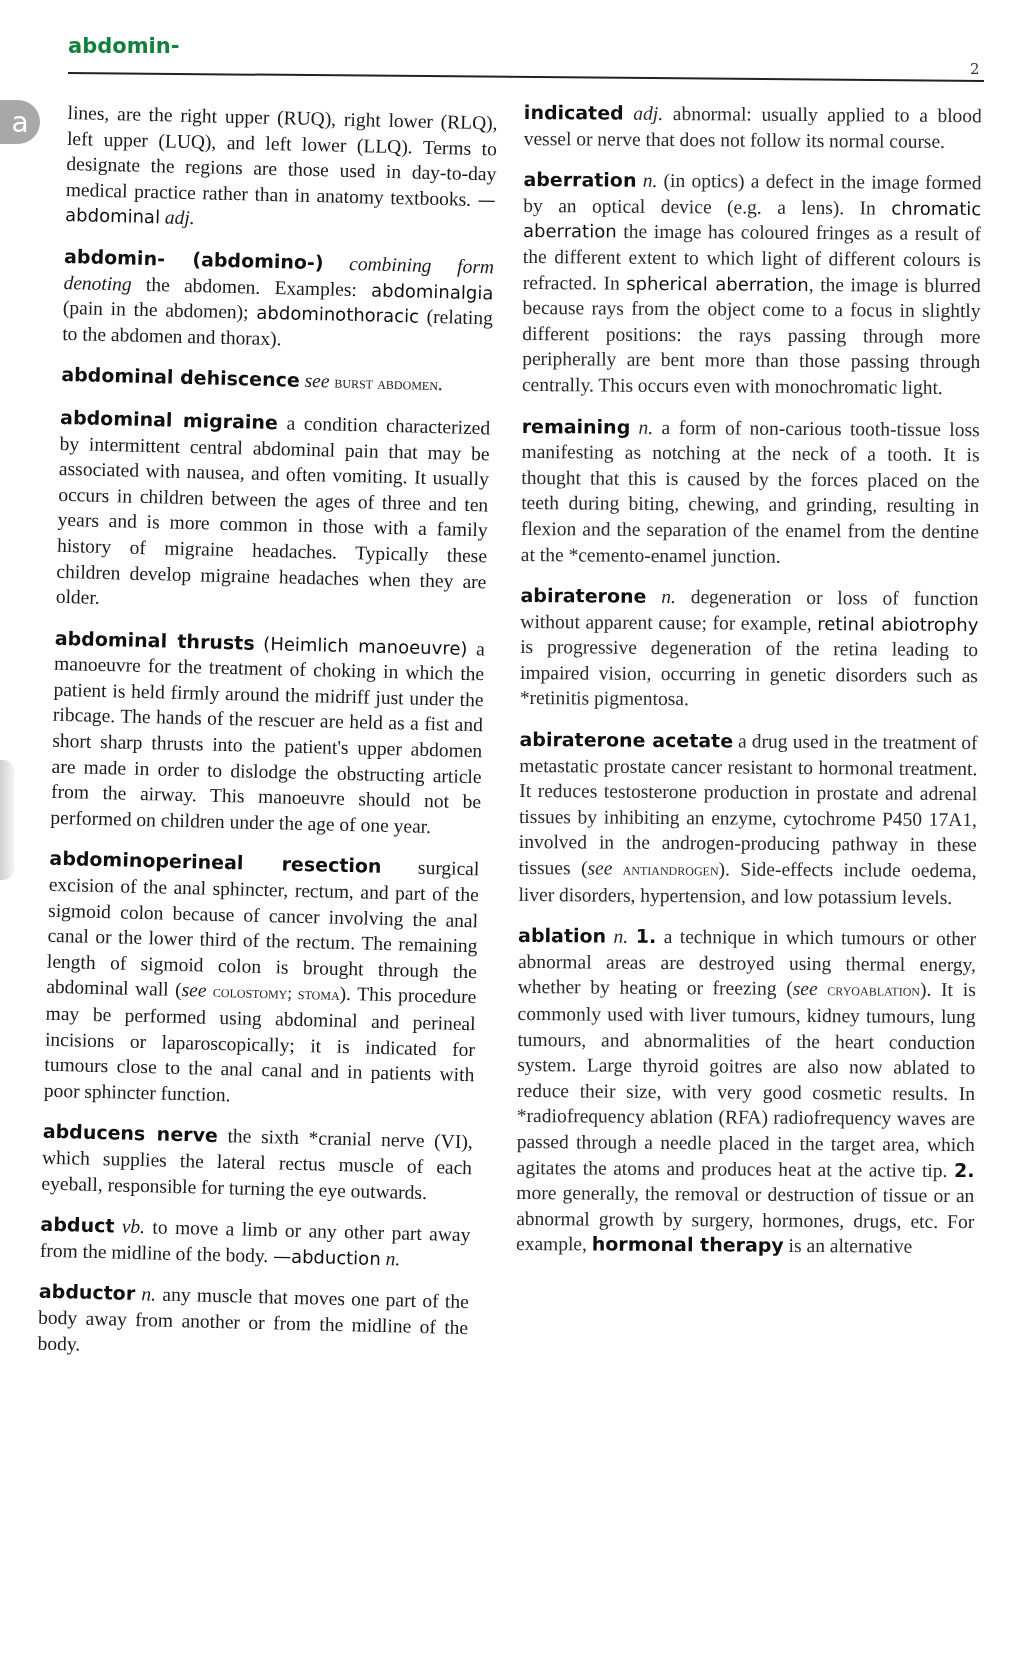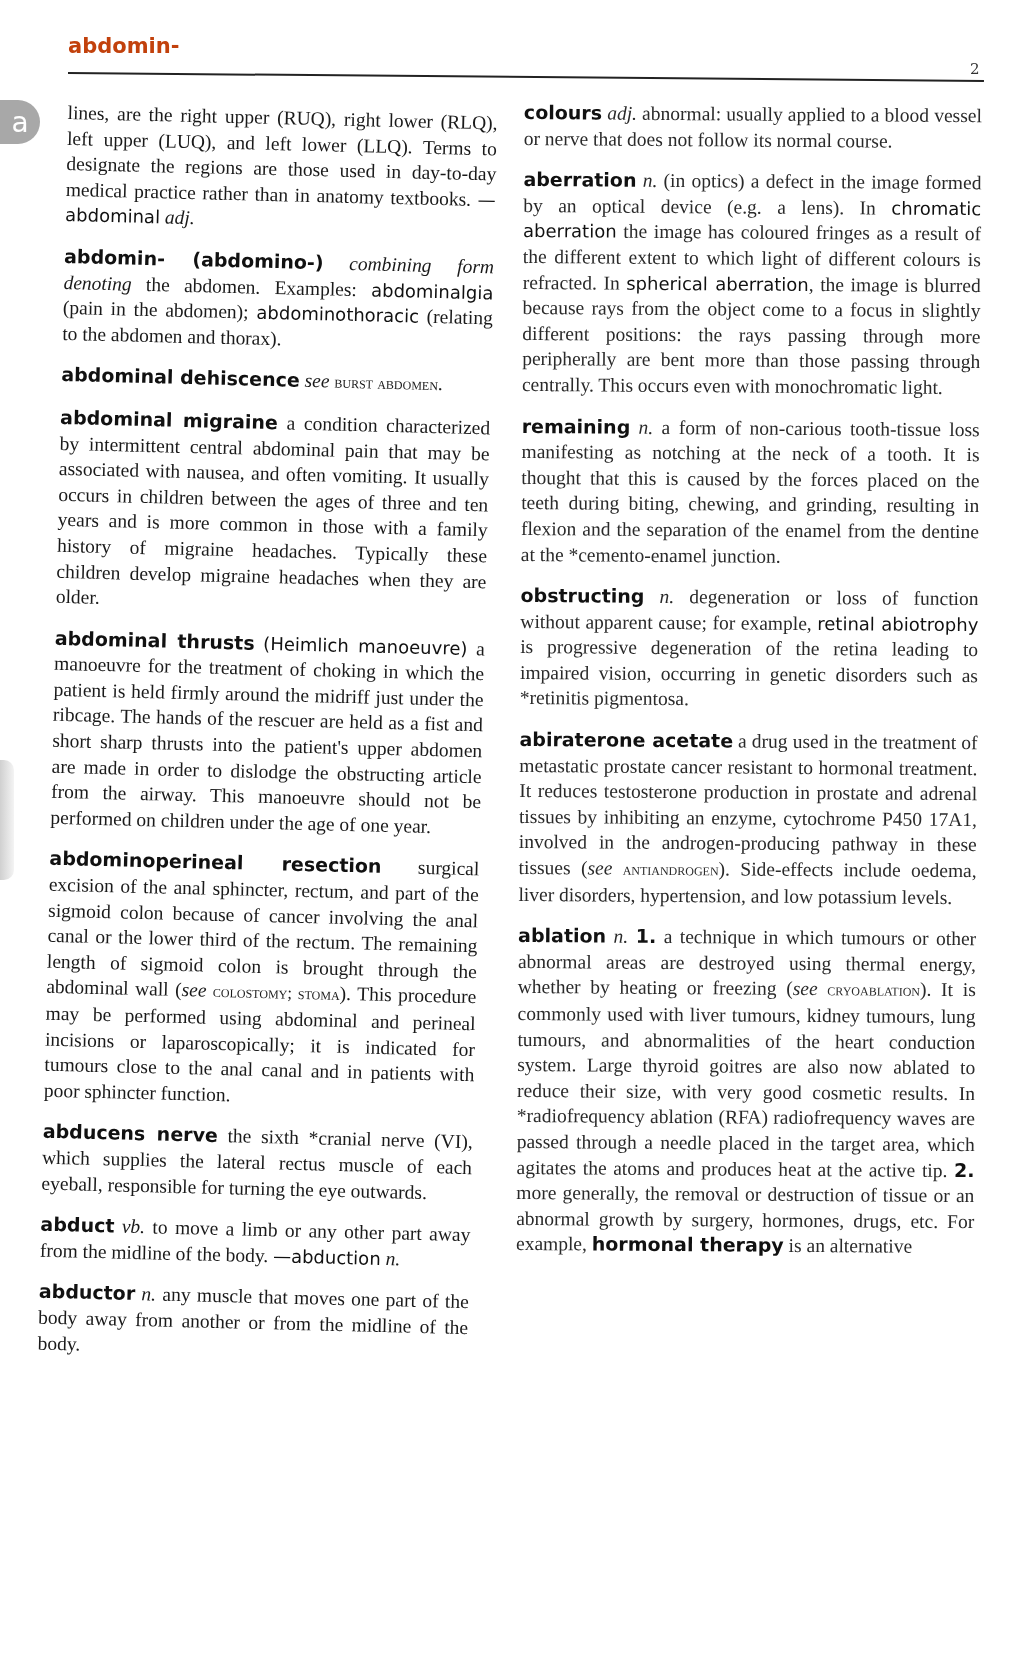--- a/index.html
+++ b/index.html
@@ -2,21 +2,21 @@
 <html><head>
 <meta charset="utf-8">
 <style>
   html, body { margin: 0; padding: 0; }
   body {
     width: 1031px; height: 1665px; background: #ffffff; position: relative; overflow: hidden;
     color: #1a1a1a;
   }
   .running-head {
     position: absolute; left: 68px; top: 34px;
-    font-family: "DejaVu Sans", sans-serif; font-weight: bold; font-size: 21px; color: #c2410c;
+    font-family: "DejaVu Sans", sans-serif; font-weight: bold; font-size: 21px; color: #15803d;
   }
   .rule {
     position: absolute; left: 68px; top: 72px; width: 916px; height: 2px; background: #222;
     transform: rotate(0.5deg); transform-origin: left center;
   }
   .page-num {
     position: absolute; left: 970px; top: 60px;
     font-family: "DejaVu Serif", serif; font-size: 15px; color: #333;
   }
   .thumb-tab {
@@ -79,30 +79,30 @@
   <p class="entry">
     <span class="hw">abduct</span> <span class="it">vb.</span><span> to move a limb or any other part away from the midline of the body. </span><span class="bt">—abduction</span> <span class="it">n.</span>
   </p>
   <p class="entry">
     <span class="hw">abductor</span> <span class="it">n.</span><span> any muscle that moves one part of the body away from another or from the midline of the body.</span>
   </p>
 </div>
 
 <div class="column col-right">
   <p class="entry">
-    <span class="hw">colours</span> <span class="it">adj.</span><span> abnormal: usually applied to a blood vessel or nerve that does not follow its normal course.</span>
+    <span class="hw">indicated</span> <span class="it">adj.</span><span> abnormal: usually applied to a blood vessel or nerve that does not follow its normal course.</span>
   </p>
   <p class="entry">
     <span class="hw">aberration</span> <span class="it">n.</span><span> (in optics) a defect in the image formed by an optical device (e.g. a lens). In </span><span class="bt">chromatic aberration</span><span> the image has coloured fringes as a result of the different extent to which light of different colours is refracted. In </span><span class="bt">spherical aberration</span><span>, the image is blurred because rays from the object come to a focus in slightly different positions: the rays passing through more peripherally are bent more than those passing through centrally. This occurs even with monochromatic light.</span>
   </p>
   <p class="entry">
     <span class="hw">remaining</span> <span class="it">n.</span><span> a form of non-carious tooth-tissue loss manifesting as notching at the neck of a tooth. It is thought that this is caused by the forces placed on the teeth during biting, chewing, and grinding, resulting in flexion and the separation of the enamel from the dentine at the *cemento-enamel junction.</span>
   </p>
   <p class="entry">
-    <span class="hw">obstructing</span> <span class="it">n.</span><span> degeneration or loss of function without apparent cause; for example, </span><span class="bt">retinal abiotrophy</span><span> is progressive degeneration of the retina leading to impaired vision, occurring in genetic disorders such as *retinitis pigmentosa.</span>
+    <span class="hw">abiraterone</span> <span class="it">n.</span><span> degeneration or loss of function without apparent cause; for example, </span><span class="bt">retinal abiotrophy</span><span> is progressive degeneration of the retina leading to impaired vision, occurring in genetic disorders such as *retinitis pigmentosa.</span>
   </p>
   <p class="entry">
     <span class="hw">abiraterone acetate</span><span> a drug used in the treatment of metastatic prostate cancer resistant to hormonal treatment. It reduces testosterone production in prostate and adrenal tissues by inhibiting an enzyme, cytochrome P450 17A1, involved in the androgen-producing pathway in these tissues (</span><span class="it">see</span> <span class="sc">antiandrogen</span><span>). Side-effects include oedema, liver disorders, hypertension, and low potassium levels.</span>
   </p>
   <p class="entry">
     <span class="hw">ablation</span> <span class="it">n.</span> <span class="hw">1.</span><span> a technique in which tumours or other abnormal areas are destroyed using thermal energy, whether by heating or freezing (</span><span class="it">see</span> <span class="sc">cryoablation</span><span>). It is commonly used with liver tumours, kidney tumours, lung tumours, and abnormalities of the heart conduction system. Large thyroid goitres are also now ablated to reduce their size, with very good cosmetic results. In *radiofrequency ablation (RFA) radiofrequency waves are passed through a needle placed in the target area, which agitates the atoms and produces heat at the active tip. </span><span class="hw">2.</span><span> more generally, the removal or destruction of tissue or an abnormal growth by surgery, hormones, drugs, etc. For example, </span><span class="hw">hormonal therapy</span><span> is an alternative</span>
   </p>
 </div>
 
 </body></html>

